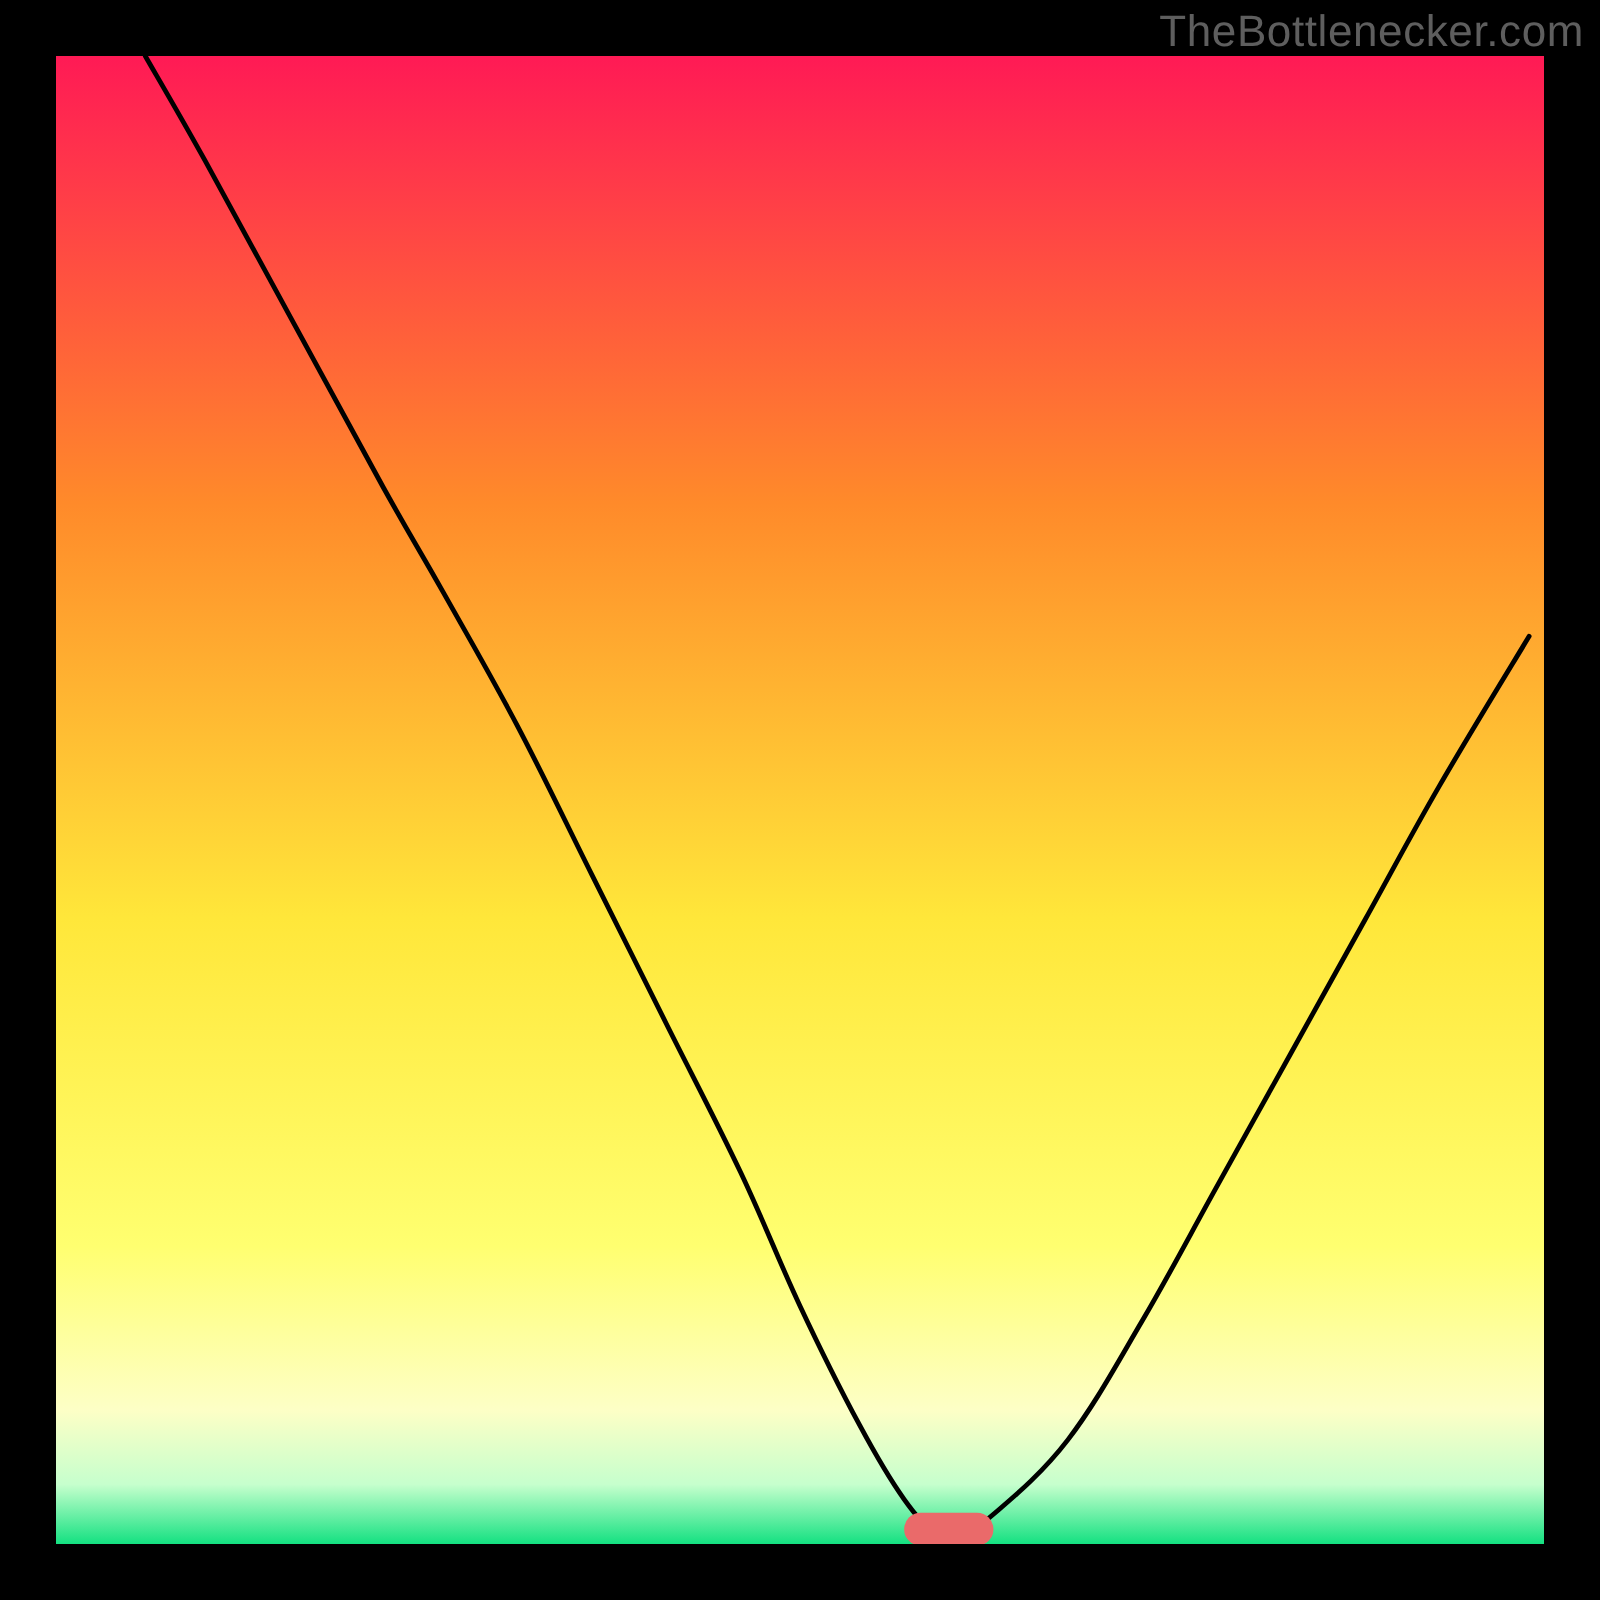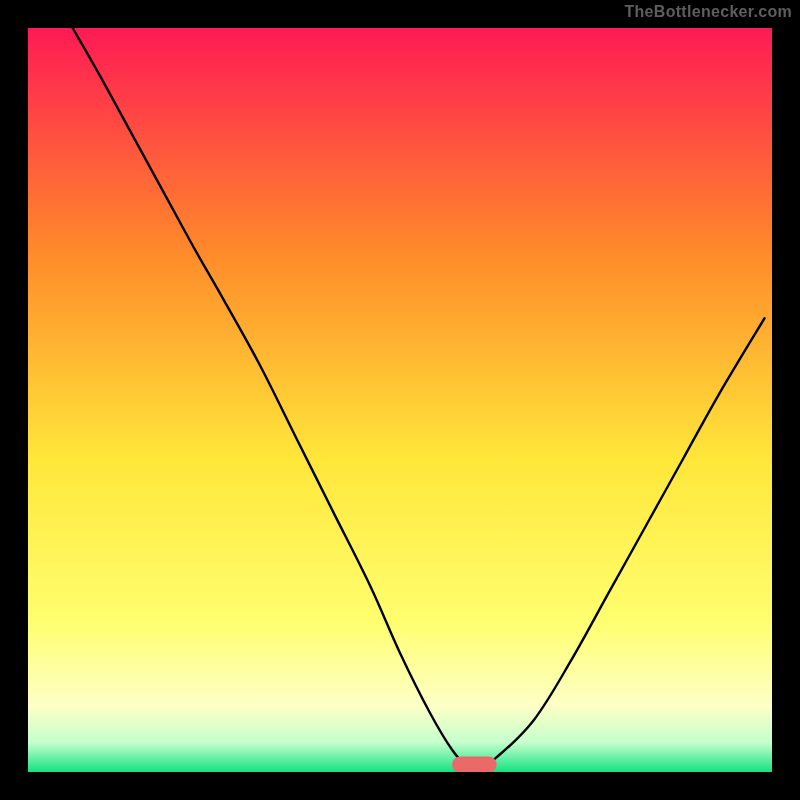--- a/index.html
+++ b/index.html
@@ -14,23 +14,23 @@
   .wrap {
     position: relative;
     width: 800px;
     height: 800px;
   }
   .attribution {
     position: absolute;
     top: 3px;
     right: 8px;
     color: #5e5e5e;
-    font-size: 16px;
+    font-size: 22px;
     letter-spacing: 0.3px;
-    font-weight: 700;
+    font-weight: 400;
   }
   .plot-area {
     position: absolute;
     left: 28px;
     top: 28px;
     width: 744px;
     height: 744px;
   }
   svg { display: block; }
 </style>

